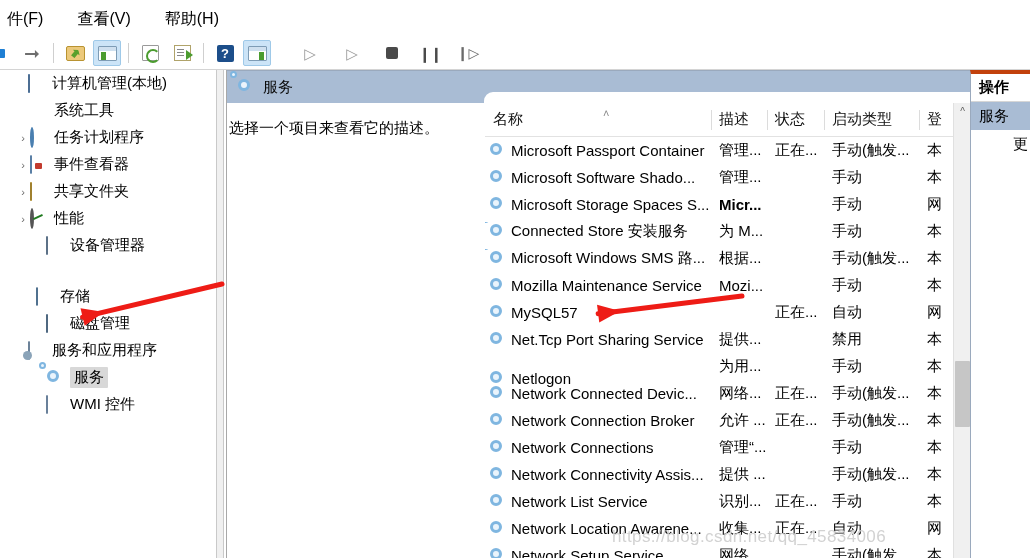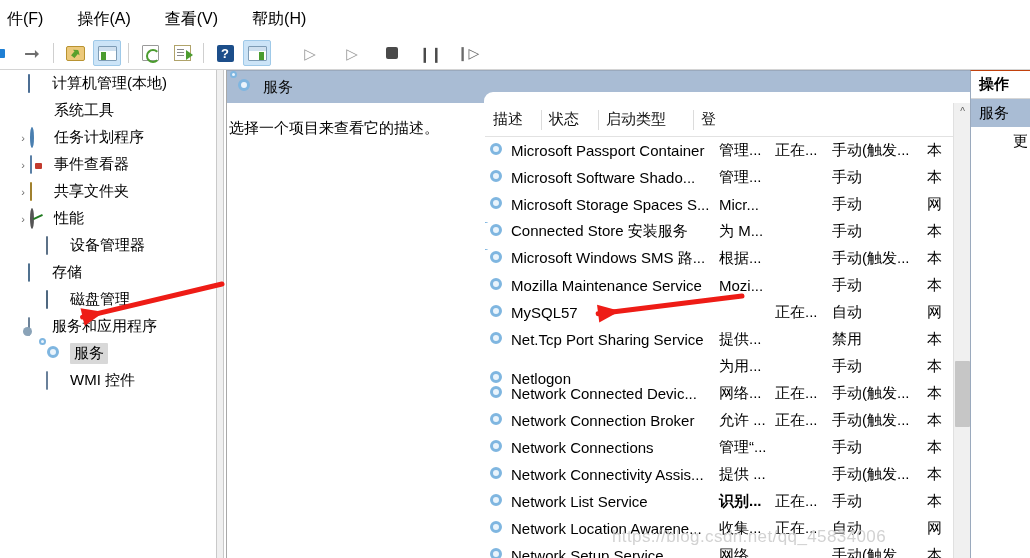--- a/index.html
+++ b/index.html
@@ -177,21 +177,21 @@
     display:flex; align-items:center; justify-content:center;
     font-size:10px; color:#5a5a5a;
   }
   .vscroll .thumb {
     position:absolute; left:1px; width:15px; background:#c6c6c6; border-radius:1px;
   }
 
   
   .actions {
     position:absolute; left:970px; top:0; width:60px; height:488px;
-    background:#fff; border-left:1px solid #9aa9bd; border-top:1px solid #c2410c;
+    background:#fff; border-left:1px solid #9aa9bd; border-top:4px solid #c2410c;
     overflow:hidden;
   }
   .actions-title {
     height:28px; display:flex; align-items:center; padding-left:8px;
     font-size:15px; font-weight:bold; color:#000; background:#fff;
     border-bottom:1px solid #d6d6d6;
   }
   .actions-group {
     height:28px; display:flex; align-items:center; padding-left:8px;
     background:#a9bcd4; font-size:15px; color:#000;
@@ -211,21 +211,20 @@
     white-space:nowrap; pointer-events:none;
   }
 </style>
 </head>
 <body>
 
 <div id="app">
 
   <div class="menubar">
     <div class="menu-item">件(F)</div>
-    <div class="menu-item">操作(A)</div>
     <div class="menu-item">查看(V)</div>
     <div class="menu-item">帮助(H)</div>
   </div>
 
   <div class="toolbar">
     <div class="tb-btn" style="margin-left:-14px;">
       <span class="g-sqblue"></span>
     </div>
     <div class="tb-btn">
       <span class="g-arrow">➞</span>
@@ -308,21 +307,21 @@
         <span class="ticon"><span class="ic-perf"></span></span>
         <span class="tlabel">性能</span>
       </div>
 
       <div class="tree-row" style="padding-left:32px;">
         <span class="twisty"></span>
         <span class="ticon"><span class="ic-device"></span></span>
         <span class="tlabel">设备管理器</span>
       </div>
 
-      <div class="tree-row" style="padding-left:14px;">
+      <div class="tree-row" style="padding-left:22px;margin-top:24px;">
         <span class="twisty"></span>
         <span class="ticon"><span class="ic-storage"></span></span>
         <span class="tlabel">存储</span>
       </div>
 
       <div class="tree-row" style="padding-left:32px;">
         <span class="twisty"></span>
         <span class="ticon"><span class="ic-disk"></span></span>
         <span class="tlabel">磁盘管理</span>
       </div>
@@ -363,20 +362,24 @@
 
       <div class="panes">
 
         <div class="desc-pane">
           <div class="desc-text">选择一个项目来查看它的描述。</div>
         </div>
 
         <div class="list-pane">
 
           <div class="lv-head">
+            <div class="col" style="width:226px;">
+              <span>名称</span>
+              <span class="sort-caret">˄</span>
+            </div>
             <div class="col" style="width:56px;">
               <span>描述</span>
             </div>
             <div class="col" style="width:57px;text-align:right;">
               <span>状态</span>
             </div>
             <div class="col" style="width:95px;">
               <span>启动类型</span>
             </div>
             <div class="col" style="width:28px;">
@@ -403,21 +406,21 @@
                 <div class="cell" style="width: 56px;">管理...</div>
                 <div class="cell" style="width: 57px;"></div>
                 <div class="cell" style="width: 95px;">手动</div>
                 <div class="cell" style="width: 28px;">本</div>
               </div>
               <div class="lv-row">
                 <div class="cell name" style="width: 226px;">
                   <span class="svc-icon"><span class="cog"><span class="ring"></span></span></span>
                   <span>Microsoft Storage Spaces S...</span>
                 </div>
-                <div class="cell" style="width: 56px;">Micr...</div>
+                <div class="cell" style="width: 56px; font-weight: bold;">Micr...</div>
                 <div class="cell" style="width: 57px;"></div>
                 <div class="cell" style="width: 95px;">手动</div>
                 <div class="cell" style="width: 28px;">网</div>
               </div>
               <div class="lv-row">
                 <div class="cell name" style="width: 226px;">
                   <span class="svc-icon"><span class="cog"><span class="ring"></span><span class="nub"></span></span></span>
                   <span>Connected Store 安装服务</span>
                 </div>
                 <div class="cell" style="width: 56px;">为 M...</div>
@@ -513,21 +516,21 @@
                 <div class="cell" style="width: 56px;">提供 ...</div>
                 <div class="cell" style="width: 57px;"></div>
                 <div class="cell" style="width: 95px;">手动(触发...</div>
                 <div class="cell" style="width: 28px;">本</div>
               </div>
               <div class="lv-row">
                 <div class="cell name" style="width: 226px;">
                   <span class="svc-icon"><span class="cog"><span class="ring"></span></span></span>
                   <span>Network List Service</span>
                 </div>
-                <div class="cell" style="width: 56px; font-weight: bold;">识别...</div>
+                <div class="cell" style="width: 56px;">识别...</div>
                 <div class="cell" style="width: 57px;">正在...</div>
                 <div class="cell" style="width: 95px;">手动</div>
                 <div class="cell" style="width: 28px;">本</div>
               </div>
               <div class="lv-row">
                 <div class="cell name" style="width: 226px;">
                   <span class="svc-icon"><span class="cog"><span class="ring"></span></span></span>
                   <span>Network Location Awarene...</span>
                 </div>
                 <div class="cell" style="width: 56px;">收集...</div>

